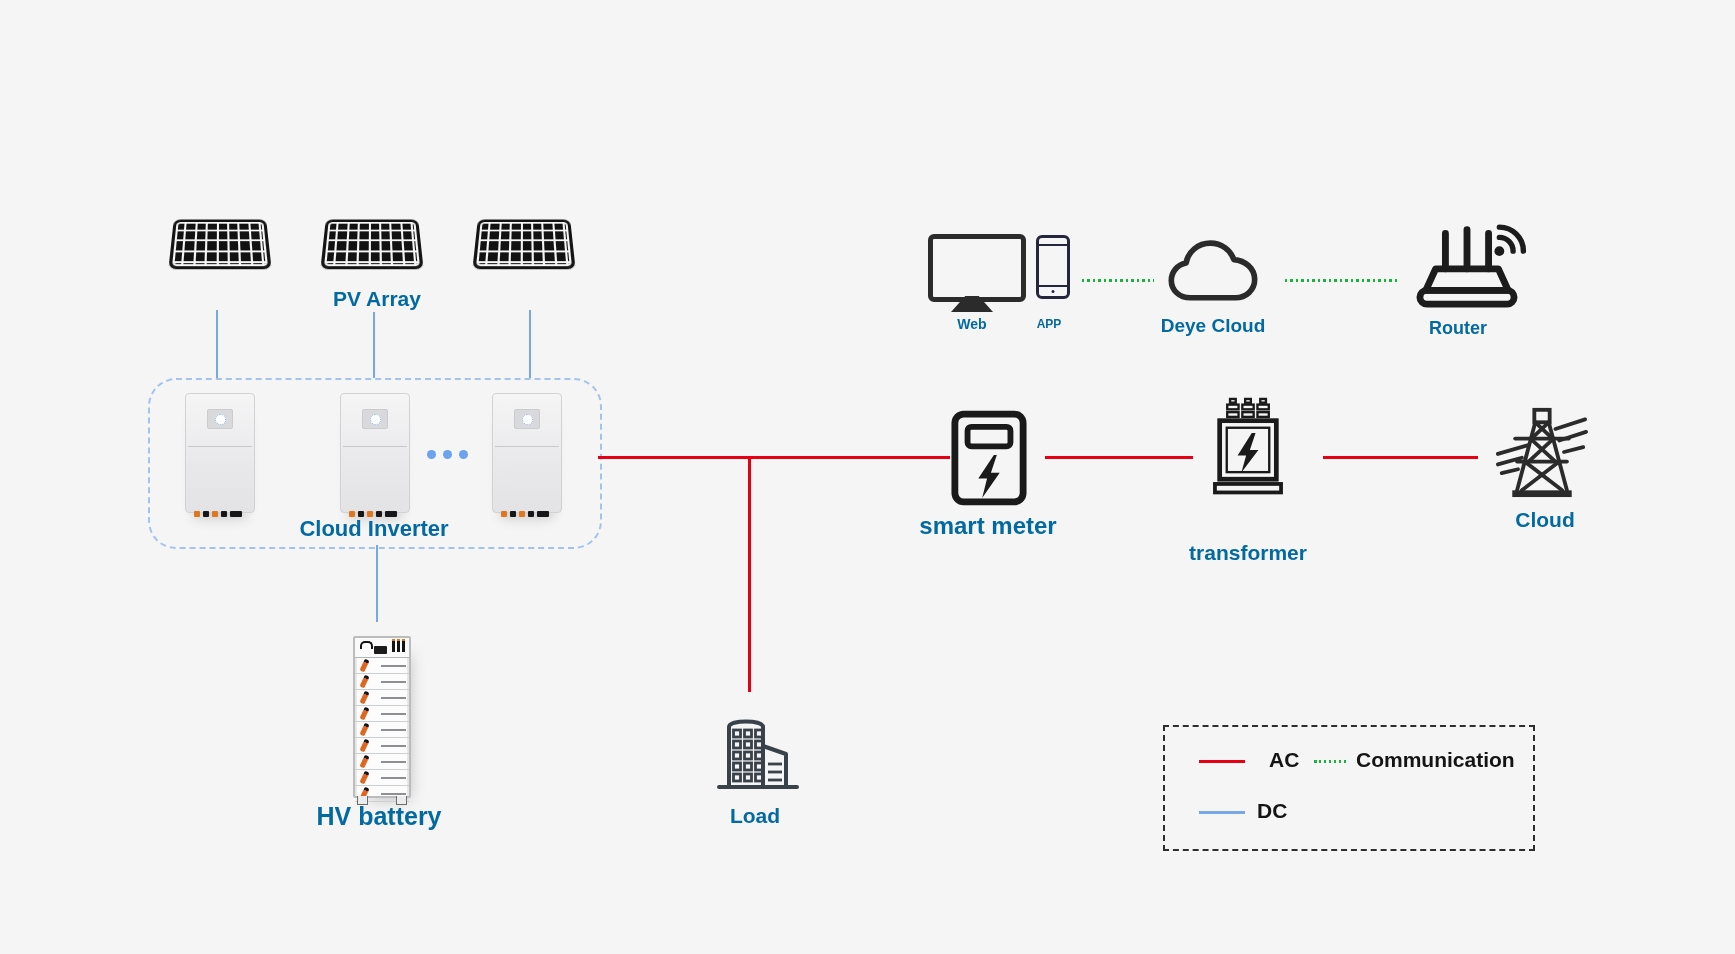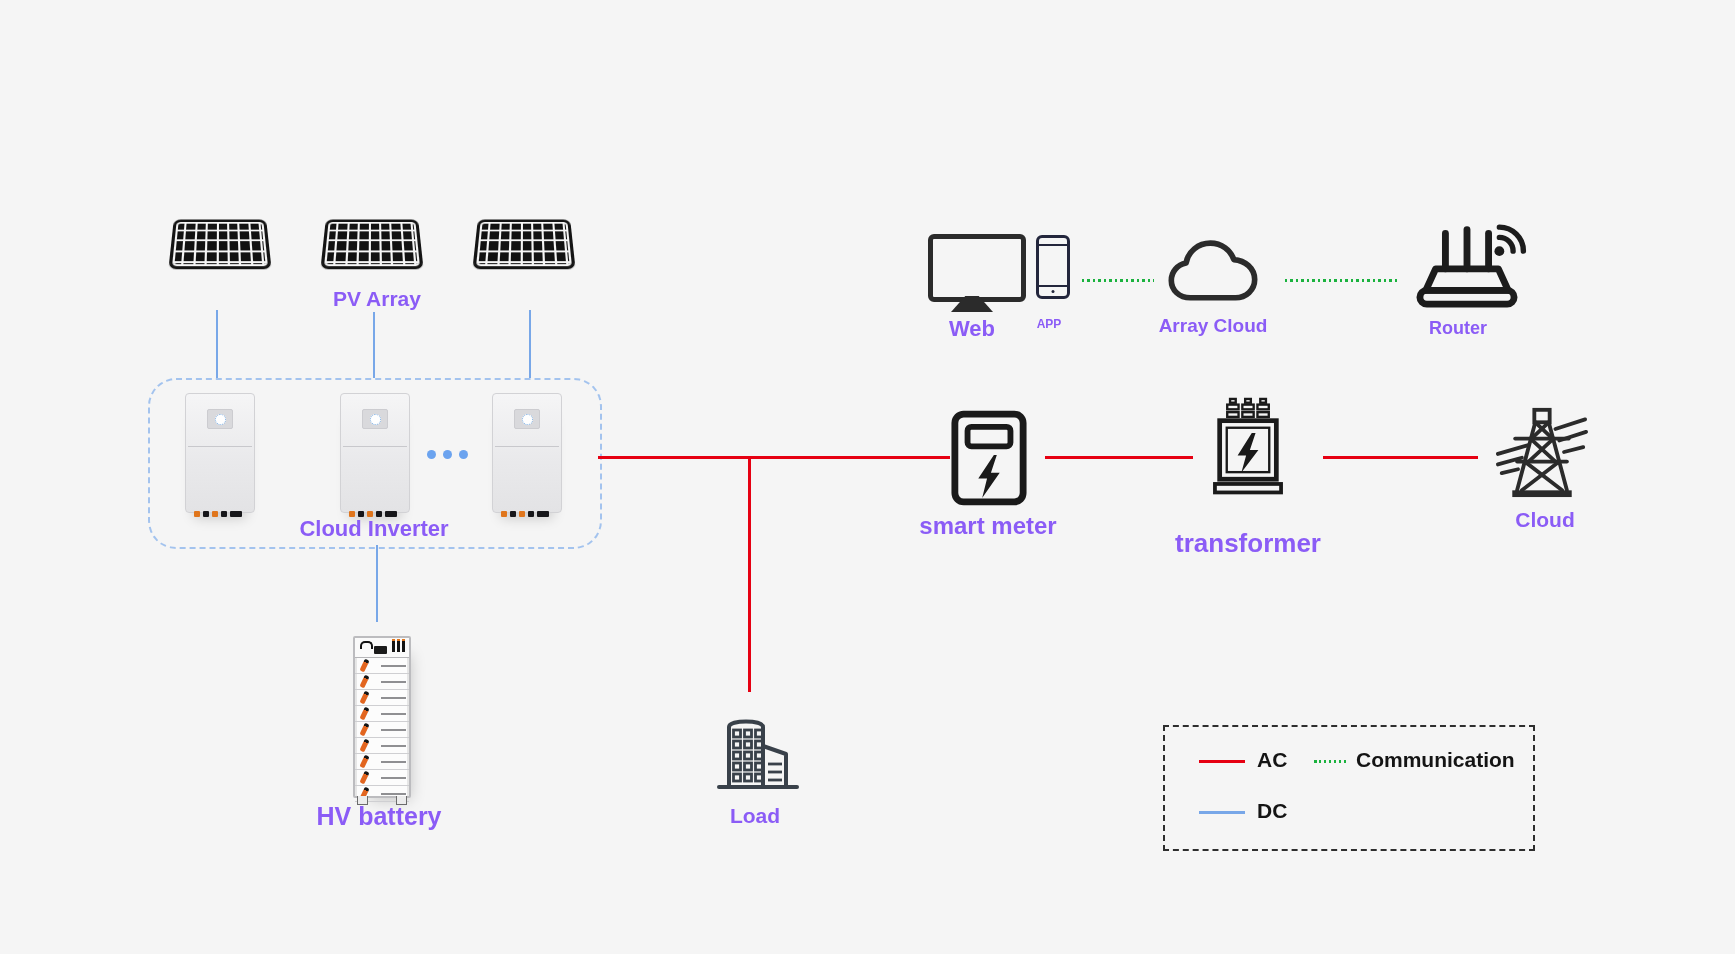--- a/index.html
+++ b/index.html
@@ -3,21 +3,21 @@
 <meta charset="utf-8">
 <style>
   :root{
     --ac:#e60012; --dc:#78a7e8; --comm:#1ab23e; --ink:#1f1f1f; --bg:#f5f5f5;
   }
   html,body{margin:0;padding:0;background:var(--bg);}
   #canvas{position:relative;width:1735px;height:954px;background:var(--bg);overflow:hidden;
           font-family:"Liberation Sans","DejaVu Sans",sans-serif;color:#111;}
 
   .lbl{position:absolute;transform:translateX(-50%);white-space:nowrap;
-       font-weight:600;color:#8b5cf6;}
+       font-weight:600;color:#0369a1;}
 
   
   .dcline{position:absolute;width:2px;background:var(--dc);}
   .acline{position:absolute;height:3px;background:var(--ac);}
   .acdrop{position:absolute;width:3px;background:var(--ac);}
   .comm{position:absolute;height:3px;
         background-image:repeating-linear-gradient(to right,var(--comm) 0 2.5px,transparent 2.5px 5.5px);}
 
   
   .panel{position:absolute;width:96px;height:60px;}
@@ -256,21 +256,21 @@
         <rect x="31" y="15" width="12" height="5"></rect>
       <rect x="50" y="1" width="6" height="4"></rect>
         <rect x="47" y="7" width="12" height="5"></rect>
         <rect x="47" y="15" width="12" height="5"></rect>
     </g>
     <rect x="7" y="24" width="60" height="62" fill="none" stroke="#1a1a1a" stroke-width="5"></rect>
     <rect x="14.5" y="31.5" width="45" height="47" fill="none" stroke="#1a1a1a" stroke-width="2.5"></rect>
     <path d="M41 37 L26 61 L35 61 L30 79 L48 55 L39 55 L45 37 Z" fill="#1a1a1a"></path>
     <rect x="2" y="91" width="70" height="9" fill="none" stroke="#1a1a1a" stroke-width="4"></rect>
   </svg>
-  <div class="lbl" style="left:1248px;top:528px;font-size:26px">transformer</div>
+  <div class="lbl" style="left:1248px;top:541px;font-size:21px">transformer</div>
 
   <svg style="left:1496px;top:404px" width="92" height="96" viewBox="0 0 96 100">
     <g fill="none" stroke="#2b2b2b" stroke-width="4" stroke-linecap="round">
       <rect x="40" y="6" width="16" height="13"></rect>
       <path d="M41 19 L22 90"></path>
         <path d="M55 19 L74 90"></path>
       <path d="M20 36 H76"></path>
         <path d="M22 60 H74"></path>
       <path d="M41 19 L59 36"></path>
         <path d="M55 19 L37 36"></path>
@@ -284,55 +284,55 @@
       <path d="M2 52 L33 43"></path>
         <path d="M2 63 L27 56"></path>
         <path d="M6 72 L23 68"></path>
     </g>
     <rect x="17" y="90" width="62" height="7" fill="#2b2b2b"></rect>
   </svg>
   <div class="lbl" style="left:1545px;top:508px;font-size:21px">Cloud</div>
 
   <div class="monitor" style="left:928px;top:234px"></div>
   <div class="mstand" style="left:951px;top:296px"></div>
-  <div class="lbl" style="left:972px;top:316px;font-size:22px">Web</div>
+  <div class="lbl" style="left:972px;top:316px;font-size:14px">Web</div>
 
   <div class="phone" style="left:1036px;top:235px">
     <span class="ptopline"></span>
       <span class="pbotline"></span>
       <span class="pdot"></span>
   </div>
   <div class="lbl" style="left:1049px;top:317px;font-size:12px">APP</div>
 
   <div class="comm" style="left:1082px;top:279px;width:72px"></div>
   <div class="comm" style="left:1285px;top:279px;width:112px"></div>
 
   <svg style="left:1166px;top:237px" width="94" height="66" viewBox="0 0 106 76">
     <path d="M27 70 C14 70 5 61 5 50 C5 40 12 32 22 30 C24 17 36 7 50 7 C63 7 73 15 77 26 C90 27 101 36 101 49 C101 61 91 70 79 70 Z" fill="none" stroke="#2b2b2b" stroke-width="6.5" stroke-linejoin="round"></path>
   </svg>
-  <div class="lbl" style="left:1213px;top:315px;font-size:19px">Array Cloud</div>
+  <div class="lbl" style="left:1213px;top:315px;font-size:19px">Deye Cloud</div>
 
   <svg style="left:1408px;top:208px" width="118" height="102" viewBox="0 0 120 104">
     <g fill="none" stroke="#1c1c1c" stroke-width="7" stroke-linecap="round" stroke-linejoin="round">
       <path d="M38 26 V62"></path>
         <path d="M60 22 V62"></path>
         <path d="M82 26 V62"></path>
       <path d="M28 62 L92 62 L102 84 L18 84 Z"></path>
       <rect x="12" y="84" width="96" height="14" rx="7"></rect>
     </g>
     <g fill="none" stroke="#1c1c1c" stroke-width="5.5" stroke-linecap="round">
       <path d="M93 30 A14 14 0 0 1 107 44"></path>
       <path d="M93 19.5 A24.5 24.5 0 0 1 117.5 44"></path>
     </g>
     <circle cx="93" cy="44" r="5" fill="#1c1c1c"></circle>
   </svg>
   <div class="lbl" style="left:1458px;top:318px;font-size:18px">Router</div>
 
   <div class="legend">
     <span class="lg-swatch-ac"></span>
-    <span class="lg-text" style="left:92px;top:21px">AC</span>
+    <span class="lg-text" style="left:104px;top:21px">AC</span>
     <span class="lg-swatch-comm"></span>
     <span class="lg-text" style="left:191px;top:21px">Communication</span>
     <span class="lg-swatch-dc"></span>
     <span class="lg-text" style="left:92px;top:72px">DC</span>
   </div>
 
 </div>
 
 </body></html>

